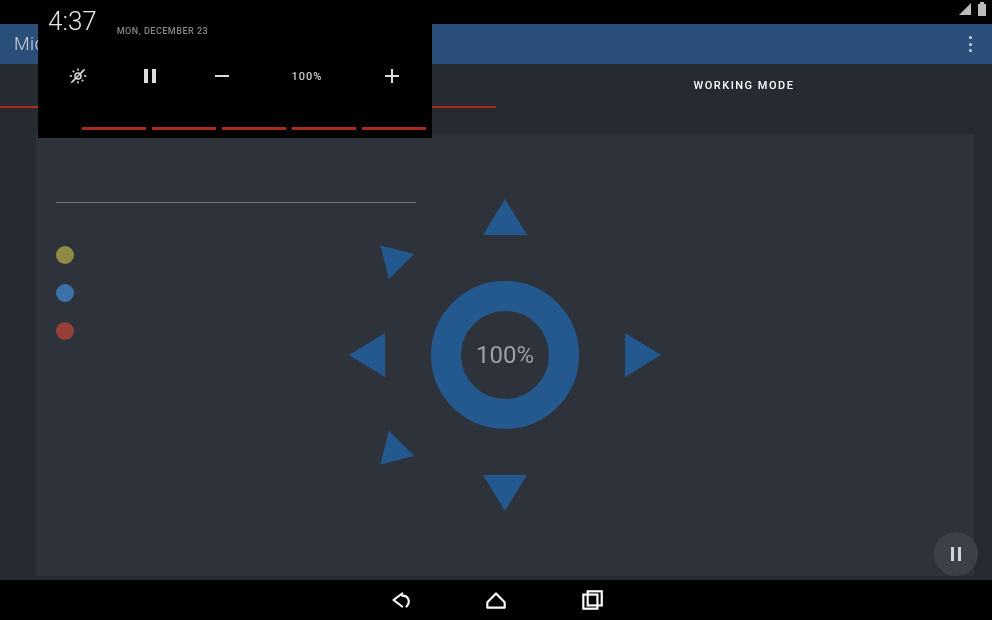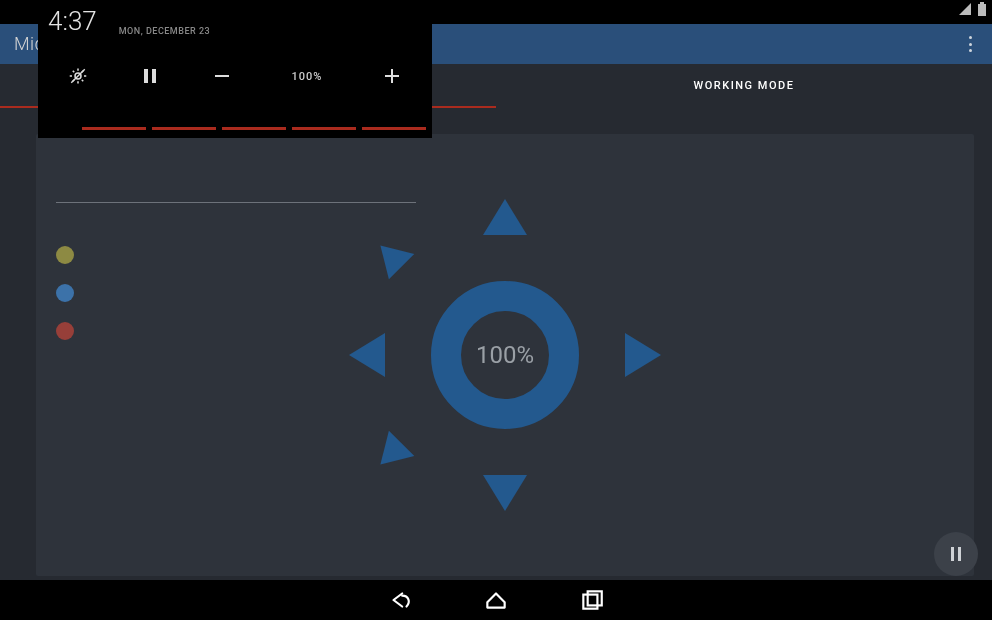--- a/index.html
+++ b/index.html
@@ -11,22 +11,22 @@
 
   
   .appbar{position:absolute;left:0;right:0;top:22px;height:42px;background:#2a4f7a;z-index:2;display:flex;align-items:center}
   .appbar-title{color:#d4d4d4;font-size:18px;margin-left:14px;font-weight:300;letter-spacing:.5px}
   .overflow{position:absolute;right:12px;top:12px;width:20px;height:20px;display:flex;flex-direction:column;justify-content:space-between;align-items:center;padding:2px 0;cursor:pointer}
   .overflow span{width:3px;height:3px;border-radius:50%;background:#cfd6dd}
 
   
   .panel{position:absolute;left:38px;top:0;width:394px;height:138px;background:#000;z-index:5;padding-top:6px}
   .panel-time{color:#e4e4e4;font-size:26px;font-weight:300;margin-left:10px}
-  .panel-date{color:#888;font-size:9px;font-weight:500;letter-spacing:.5px;margin-left:12px;margin-top:-2px;display:inline-block;vertical-align:6px}
-  .panel-head{display:flex;align-items:flex-end;gap:10px}
+  .panel-date{color:#888;font-size:9px;font-weight:500;letter-spacing:.5px;margin-left:20px;margin-top:-2px;display:inline-block;vertical-align:6px}
+  .panel-head{display:flex;align-items:flex-end;}
 
   .panel-row{display:flex;align-items:center;height:44px;margin-top:18px;padding:0 4px}
   .panel-seg{flex:0 0 72px;display:flex;align-items:center;justify-content:center;height:44px}
   .panel-label{flex:1;text-align:center;color:#ccc;font-size:11px;font-weight:500;letter-spacing:1px}
   .panel-icon{color:#ddd}
 
   .panel-tabs{position:absolute;left:44px;right:6px;bottom:8px;display:flex;gap:6px}
   .panel-tab{flex:1;height:3px;background:#aa2b1e}
 
   

